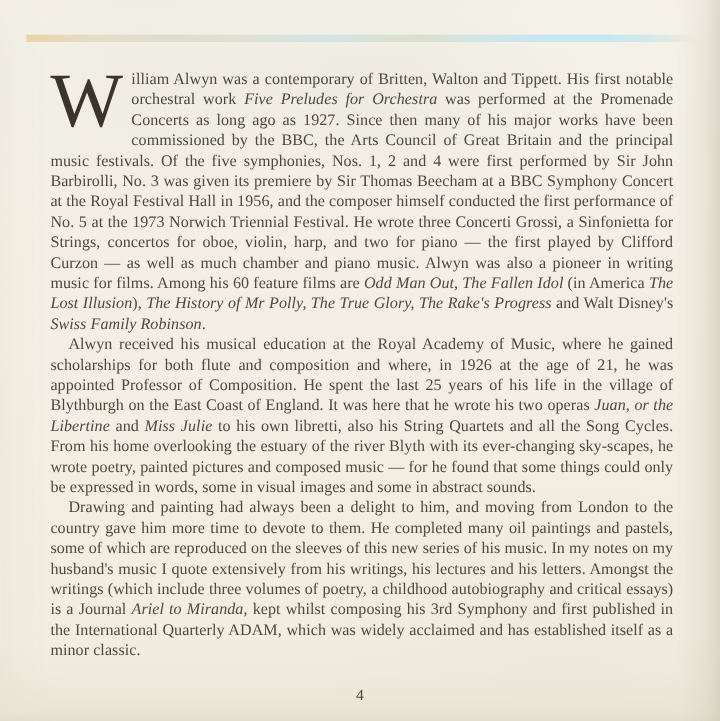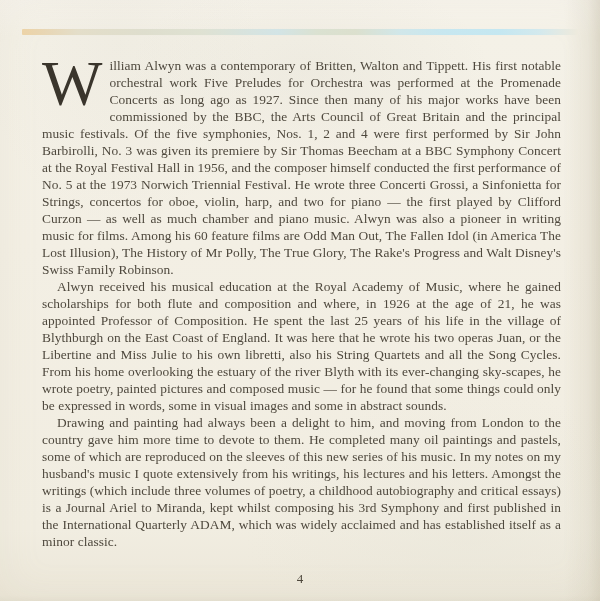--- a/index.html
+++ b/index.html
@@ -74,20 +74,21 @@
   .dropcap {
     float: left;
     font-size: 64px;
     line-height: 50px;
     height: 50px;
     margin: 2px 7px 0 0;
     color: var(--drop-cap-ink, #3a352c);
     font-weight: 500;
   }
   .it {
+    font-style: italic;
     margin-top: 16px;
   }
   .pagenum {
     position: absolute;
     left: 0;
     width: 600px;
     top: 571px;
     text-align: center;
     color: var(--ink, #4e483d);
     font-size: 13px;

